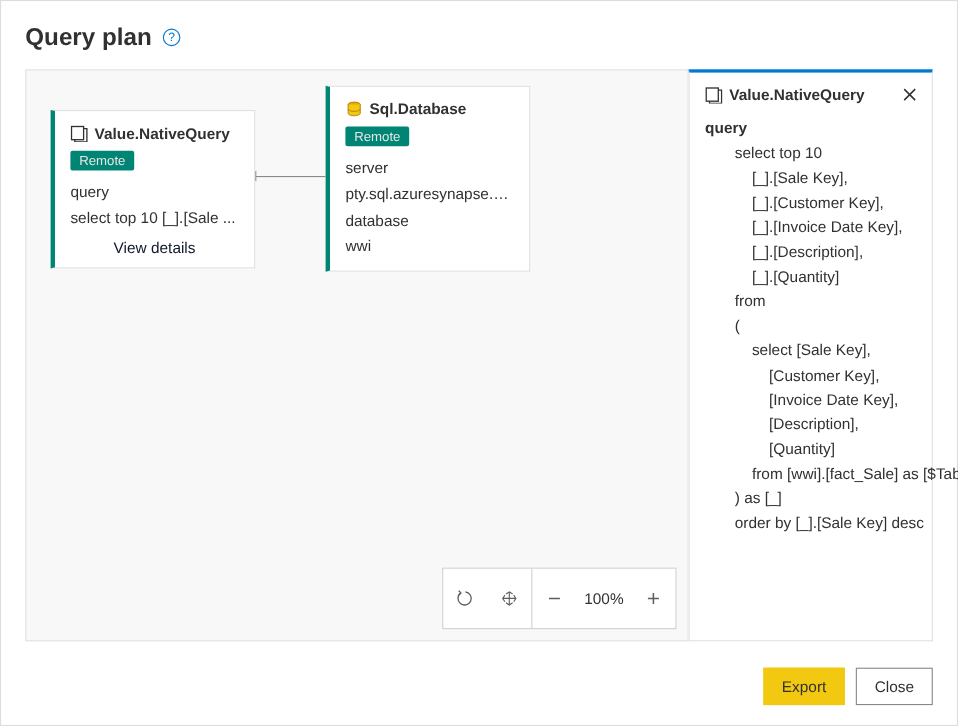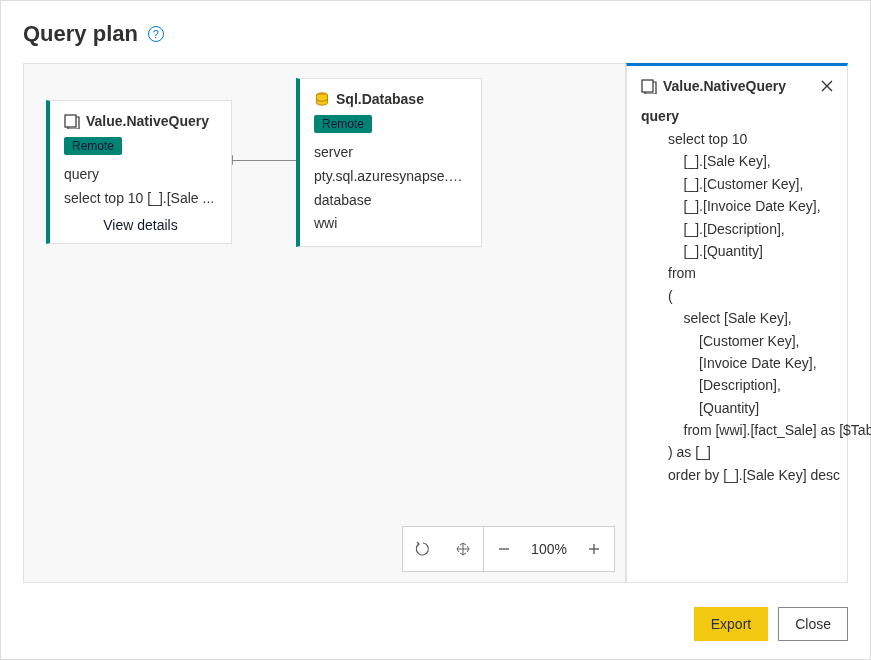--- a/index.html
+++ b/index.html
@@ -66,21 +66,21 @@
     display: flex;
     align-items: center;
     font-weight: 600;
     font-size: 14px;
     margin-bottom: 8px;
   }
   .node-head svg, .panel-head svg { margin-right: 6px; flex-shrink: 0; }
   .badge {
     display: inline-block;
     background: #008575;
-    color: #0f172a;
+    color: #e5e5e5;
     font-size: 12px;
     padding: 2px 8px;
     border-radius: 2px;
     margin-bottom: 8px;
   }
   .node-row { font-size: 14px; color: #323130; line-height: 1.7; overflow: hidden; text-overflow: ellipsis; white-space: nowrap; }
   .view-details {
     color: #0f172a;
     text-align: center;
     margin-top: 6px;
@@ -103,21 +103,21 @@
     border-bottom: 5px solid transparent;
     border-right: 8px solid #8a8886;
   }
   .zoom-toolbar {
     position: absolute;
     bottom: 10px;
     right: 10px;
     display: flex;
     background: #fff;
     border: 1px solid #d0d0d0;
-    height: 46px;
+    height: 56px;
     align-items: stretch;
   }
   .zoom-btn {
     width: 40px;
     display: flex;
     align-items: center;
     justify-content: center;
     cursor: pointer;
     color: #605e5c;
   }

